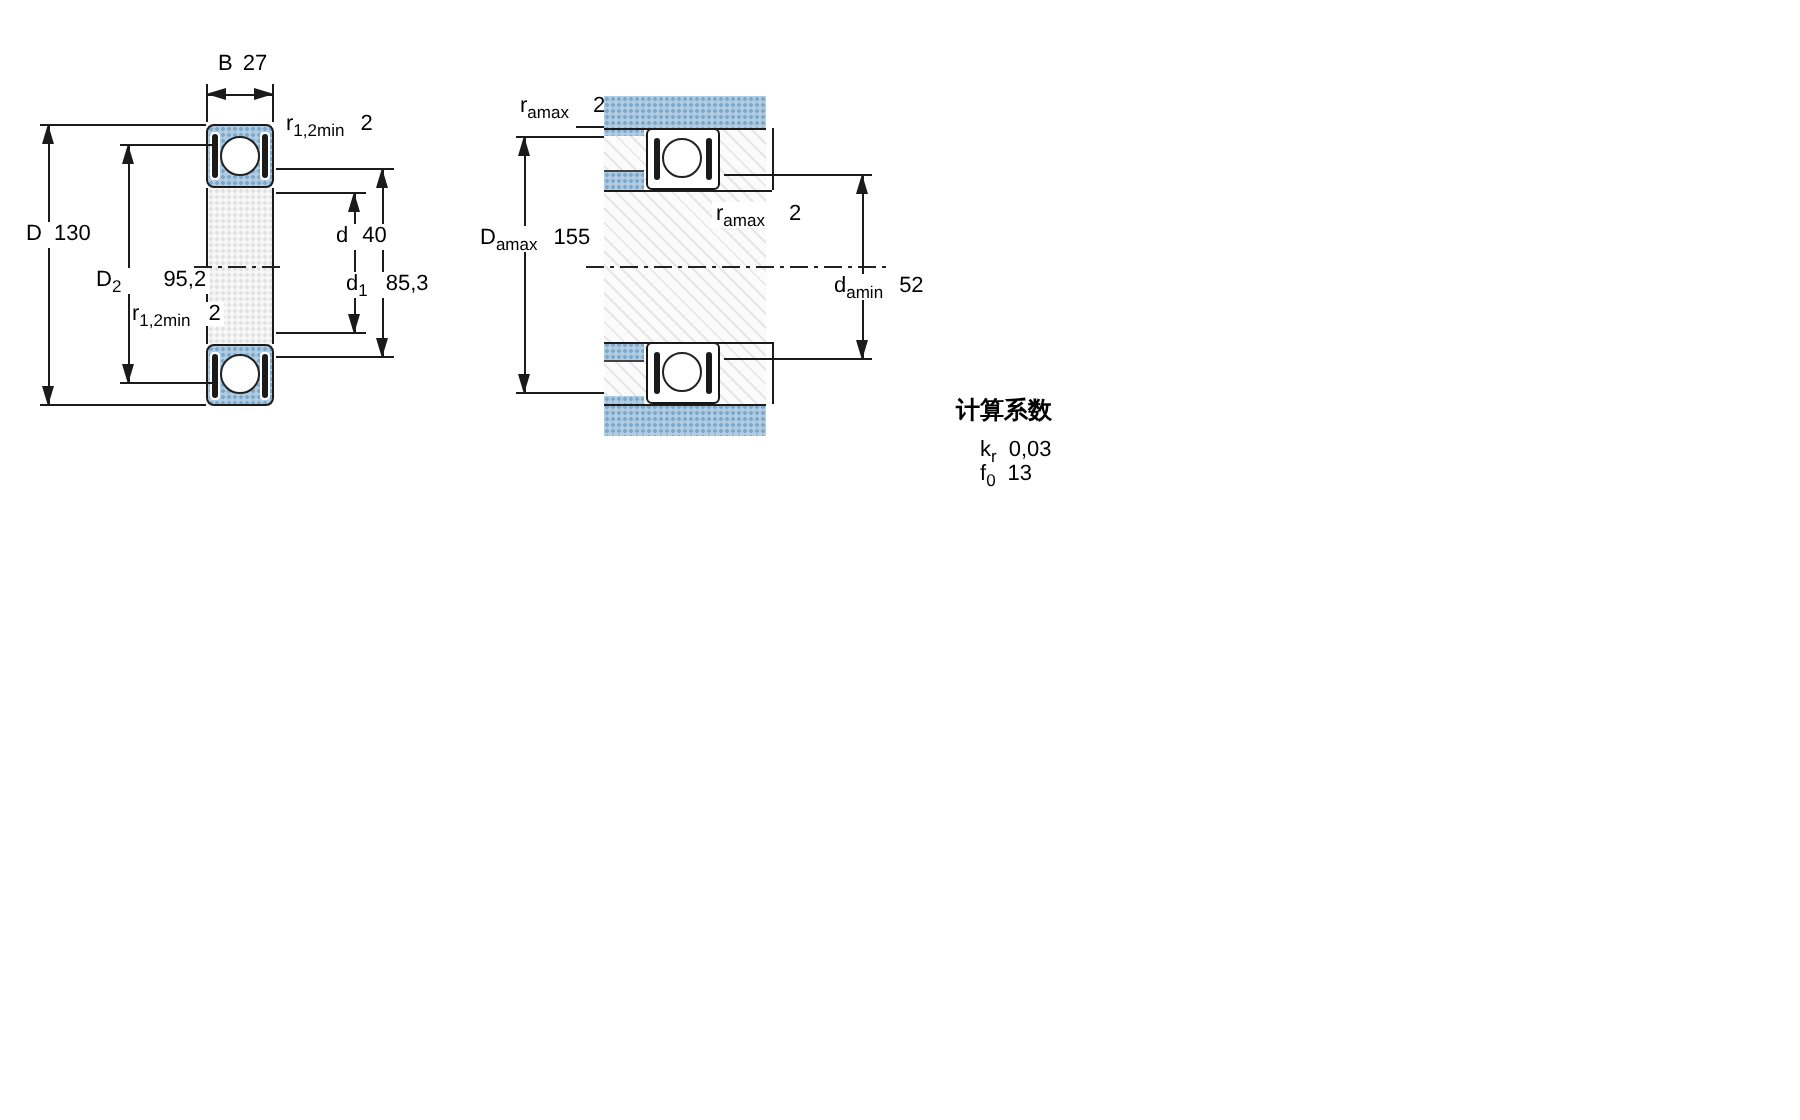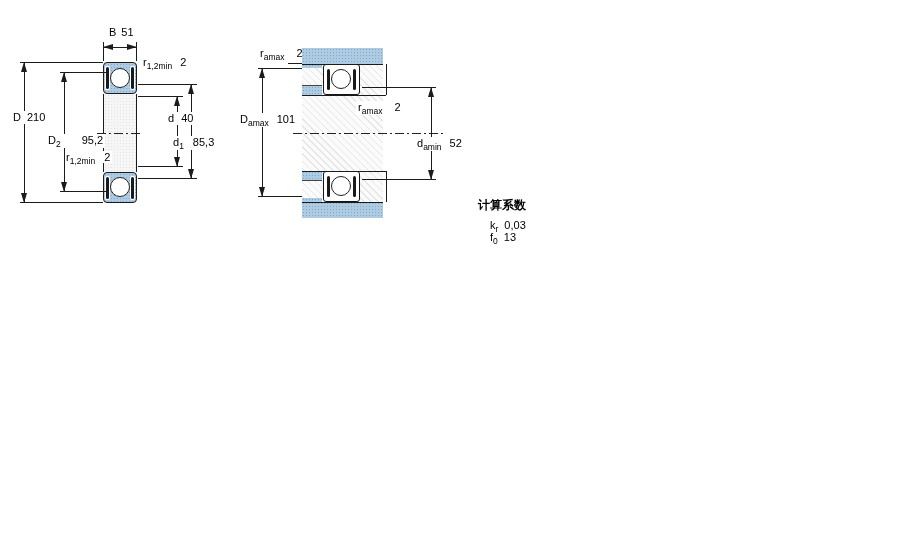--- a/index.html
+++ b/index.html
@@ -54,30 +54,30 @@
   <div class="ball" style="left:110px;top:177px;"></div>
 
   <div class="cl" style="left:97px;top:133px;width:46px;"></div>
 
   <div class="lv" style="left:103px;top:42px;height:19px;"></div>
   <div class="lv" style="left:136px;top:42px;height:19px;"></div>
   <div class="lh" style="left:103px;top:47px;width:34px;"></div>
   <div class="al" style="left:103px;top:44px;"></div>
   <div class="ar" style="left:127px;top:44px;"></div>
   <div class="dimlabel" style="left:109px;top:26px;">
-    <span>B</span><span class="vl" style="margin-left:5px">51</span>
+    <span>B</span><span class="vl" style="margin-left:5px">27</span>
   </div>
 
   <div class="lh" style="left:20px;top:62px;width:83px;"></div>
   <div class="lh" style="left:20px;top:202px;width:83px;"></div>
   <div class="lv" style="left:24px;top:62px;height:141px;"></div>
   <div class="au" style="left:21px;top:62px;"></div>
   <div class="ad" style="left:21px;top:193px;"></div>
   <div class="dimlabel bgw" style="left:11px;top:111px;">
-    <span>D</span><span class="vl">210</span>
+    <span>D</span><span class="vl">130</span>
   </div>
 
   <div class="lh" style="left:60px;top:72px;width:48px;"></div>
   <div class="lh" style="left:60px;top:191px;width:48px;"></div>
   <div class="lv" style="left:64px;top:72px;height:120px;"></div>
   <div class="au" style="left:61px;top:72px;"></div>
   <div class="ad" style="left:61px;top:182px;"></div>
   <div class="dimlabel bgw" style="left:46px;top:134px;">
     <span>D</span><span class="sb">2</span><span class="vl" style="margin-left:21px">95,2</span>
   </div>
@@ -142,21 +142,21 @@
   <div class="ball" style="left:331px;top:176px;"></div>
 
   <div class="cl" style="left:293px;top:133px;width:153px;"></div>
 
   <div class="lh" style="left:258px;top:68px;width:44px;"></div>
   <div class="lh" style="left:258px;top:196px;width:44px;"></div>
   <div class="lv" style="left:262px;top:68px;height:129px;"></div>
   <div class="au" style="left:259px;top:68px;"></div>
   <div class="ad" style="left:259px;top:187px;"></div>
   <div class="dimlabel bgw" style="left:238px;top:113px;">
-    <span>D</span><span class="sb">amax</span><span class="vl" style="margin-left:8px">101</span>
+    <span>D</span><span class="sb">amax</span><span class="vl" style="margin-left:8px">155</span>
   </div>
 
   <div class="lh" style="left:362px;top:87px;width:74px;"></div>
   <div class="lh" style="left:362px;top:179px;width:74px;"></div>
   <div class="lv" style="left:431px;top:87px;height:93px;"></div>
   <div class="au" style="left:428px;top:87px;"></div>
   <div class="ad" style="left:428px;top:170px;"></div>
   <div class="dimlabel bgw" style="left:415px;top:137px;">
     <span>d</span><span class="sb">amin</span><span class="vl" style="margin-left:8px">52</span>
   </div>

